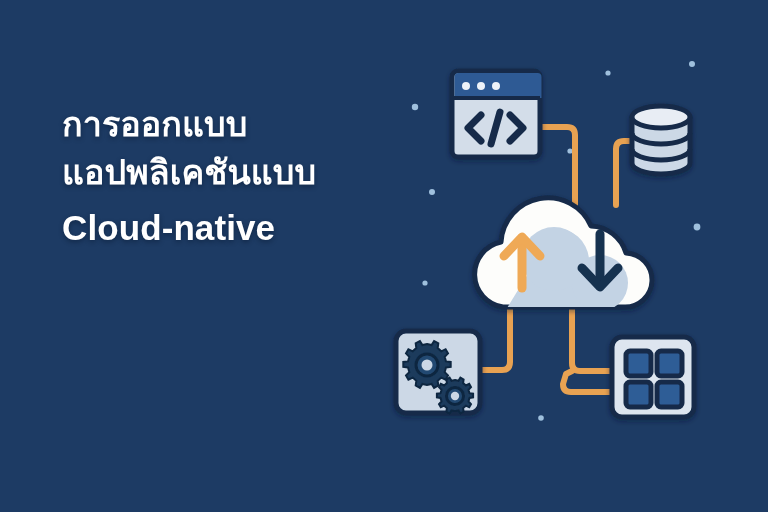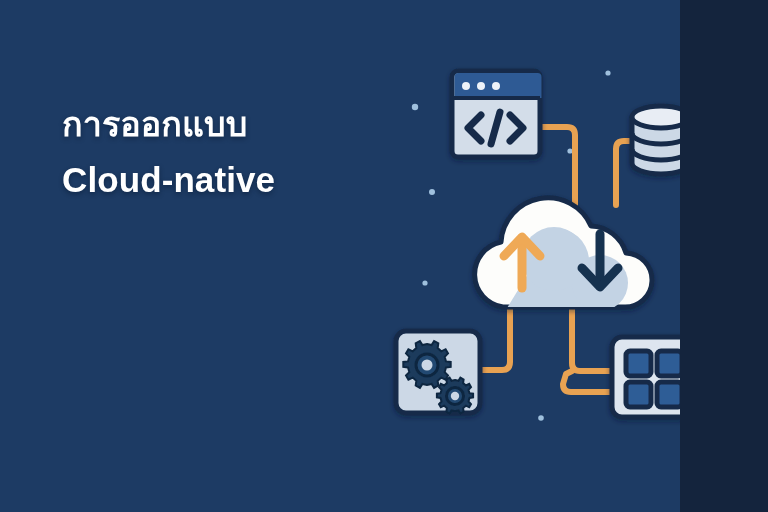--- a/index.html
+++ b/index.html
@@ -2,21 +2,21 @@
 <html><head>
 <meta charset="utf-8">
 <style>
   html, body {
     margin: 0;
     padding: 0;
     background: #14243d;
   }
   #stage {
     position: relative;
-    width: 680px;
+    width: 768px;
     height: 512px;
     overflow: hidden;
     font-family: "Liberation Sans", "DejaVu Sans", sans-serif;
     background: #be185d;
   }
   #bg-layer {
     position: absolute;
     inset: 0;
     background: #1d3b64;
   }
@@ -58,20 +58,21 @@
 </style>
 </head>
 <body>
 
 <div id="stage">
 
   <div id="bg-layer"></div>
 
   <div id="headline">
     <div class="headline-line headline-thai">การออกแบบ</div>
+    <div class="headline-line headline-thai">แอปพลิเคชันแบบ</div>
     <div class="headline-line headline-latin">Cloud-native</div>
   </div>
 
   <div id="art-layer">
     <svg id="art-svg" viewBox="0 0 768 512" xmlns="http://www.w3.org/2000/svg">
       <defs>
         <filter id="softshadow" x="-40%" y="-40%" width="180%" height="180%">
           <feDropShadow dx="0" dy="2" stdDeviation="2.4" flood-color="#0c1c33" flood-opacity="0.45"></feDropShadow>
         </filter>
       </defs>

